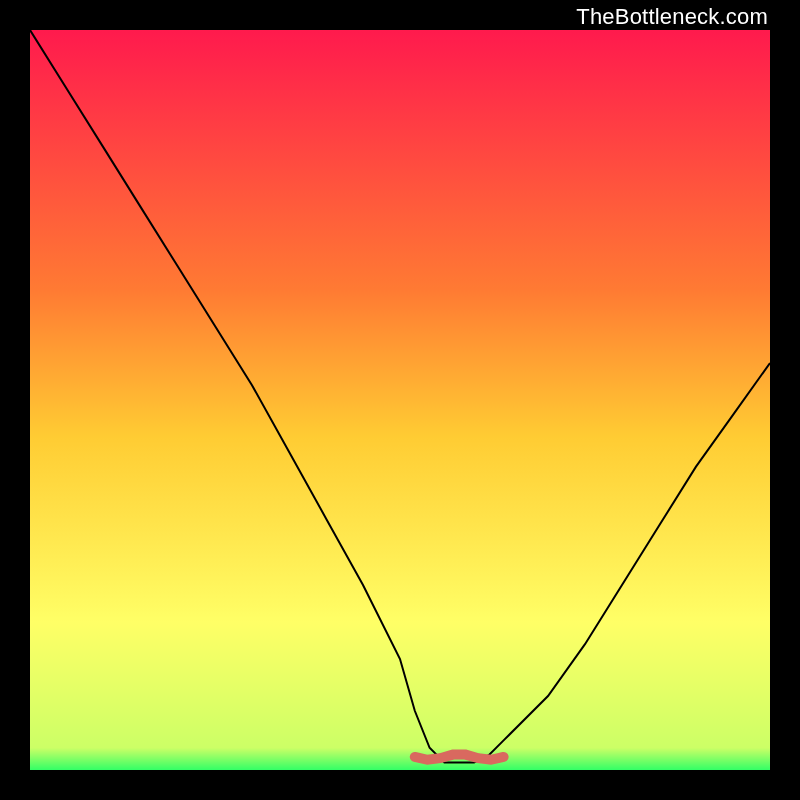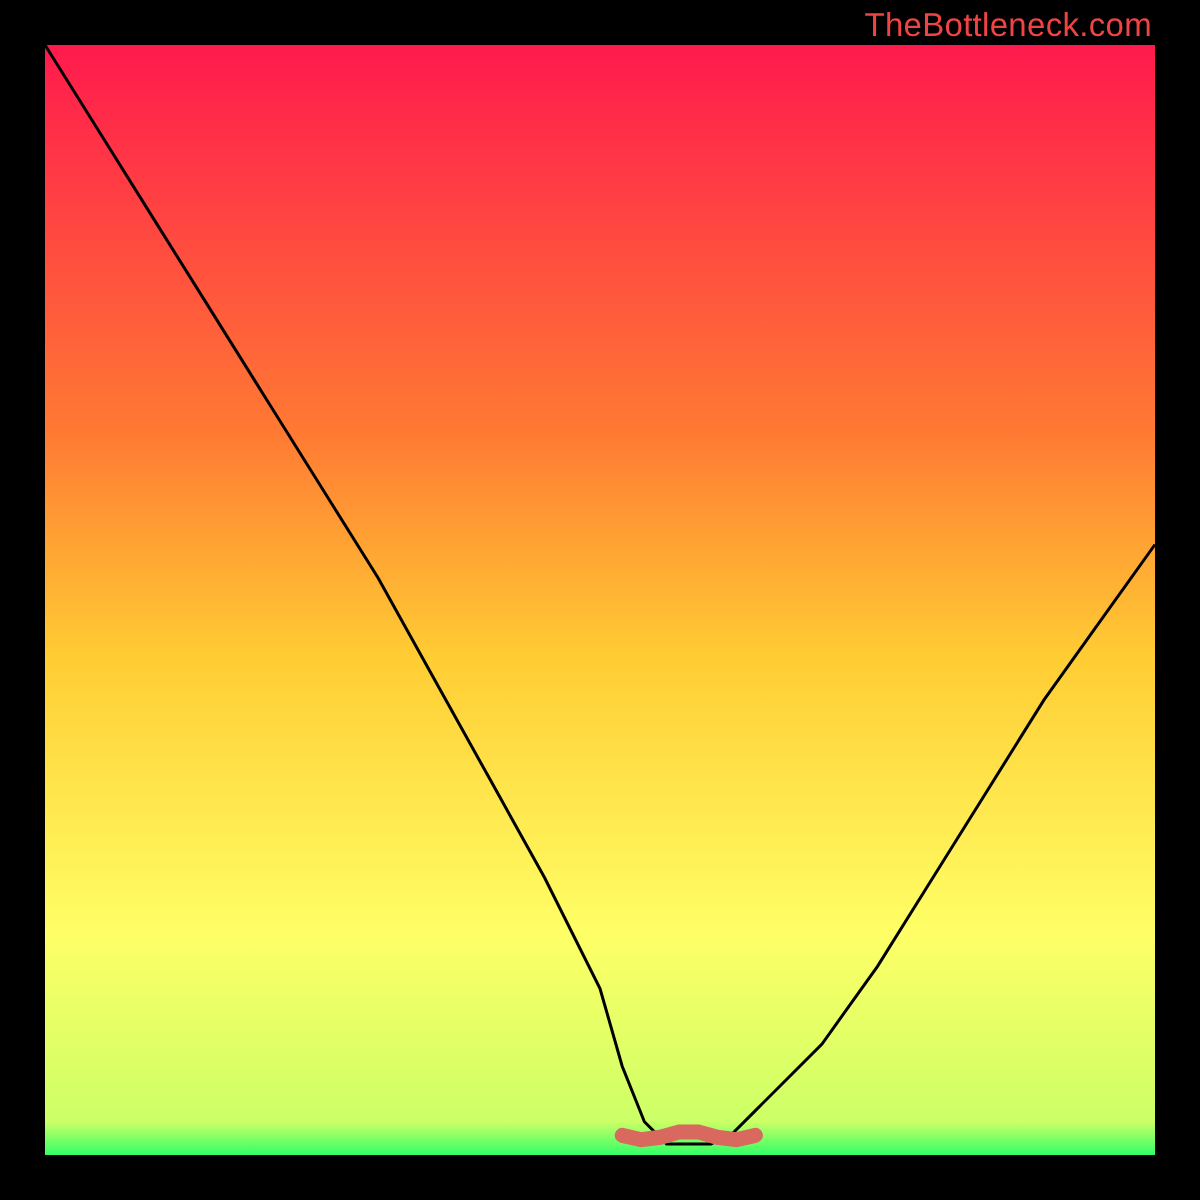--- a/index.html
+++ b/index.html
@@ -23,21 +23,21 @@
     position: absolute;
     left: 0;
     top: 0;
     width: 740px;
     height: 740px;
   }
   .watermark {
     position: absolute;
     top: 4px;
     right: 32px;
-    color: #ef4444;
+    color: #ffffff;
     font-size: 22px;
     font-weight: 500;
     letter-spacing: 0.2px;
     user-select: none;
   }
 </style>
 </head>
 <body>
 
 <div class="watermark">TheBottleneck.com</div>

